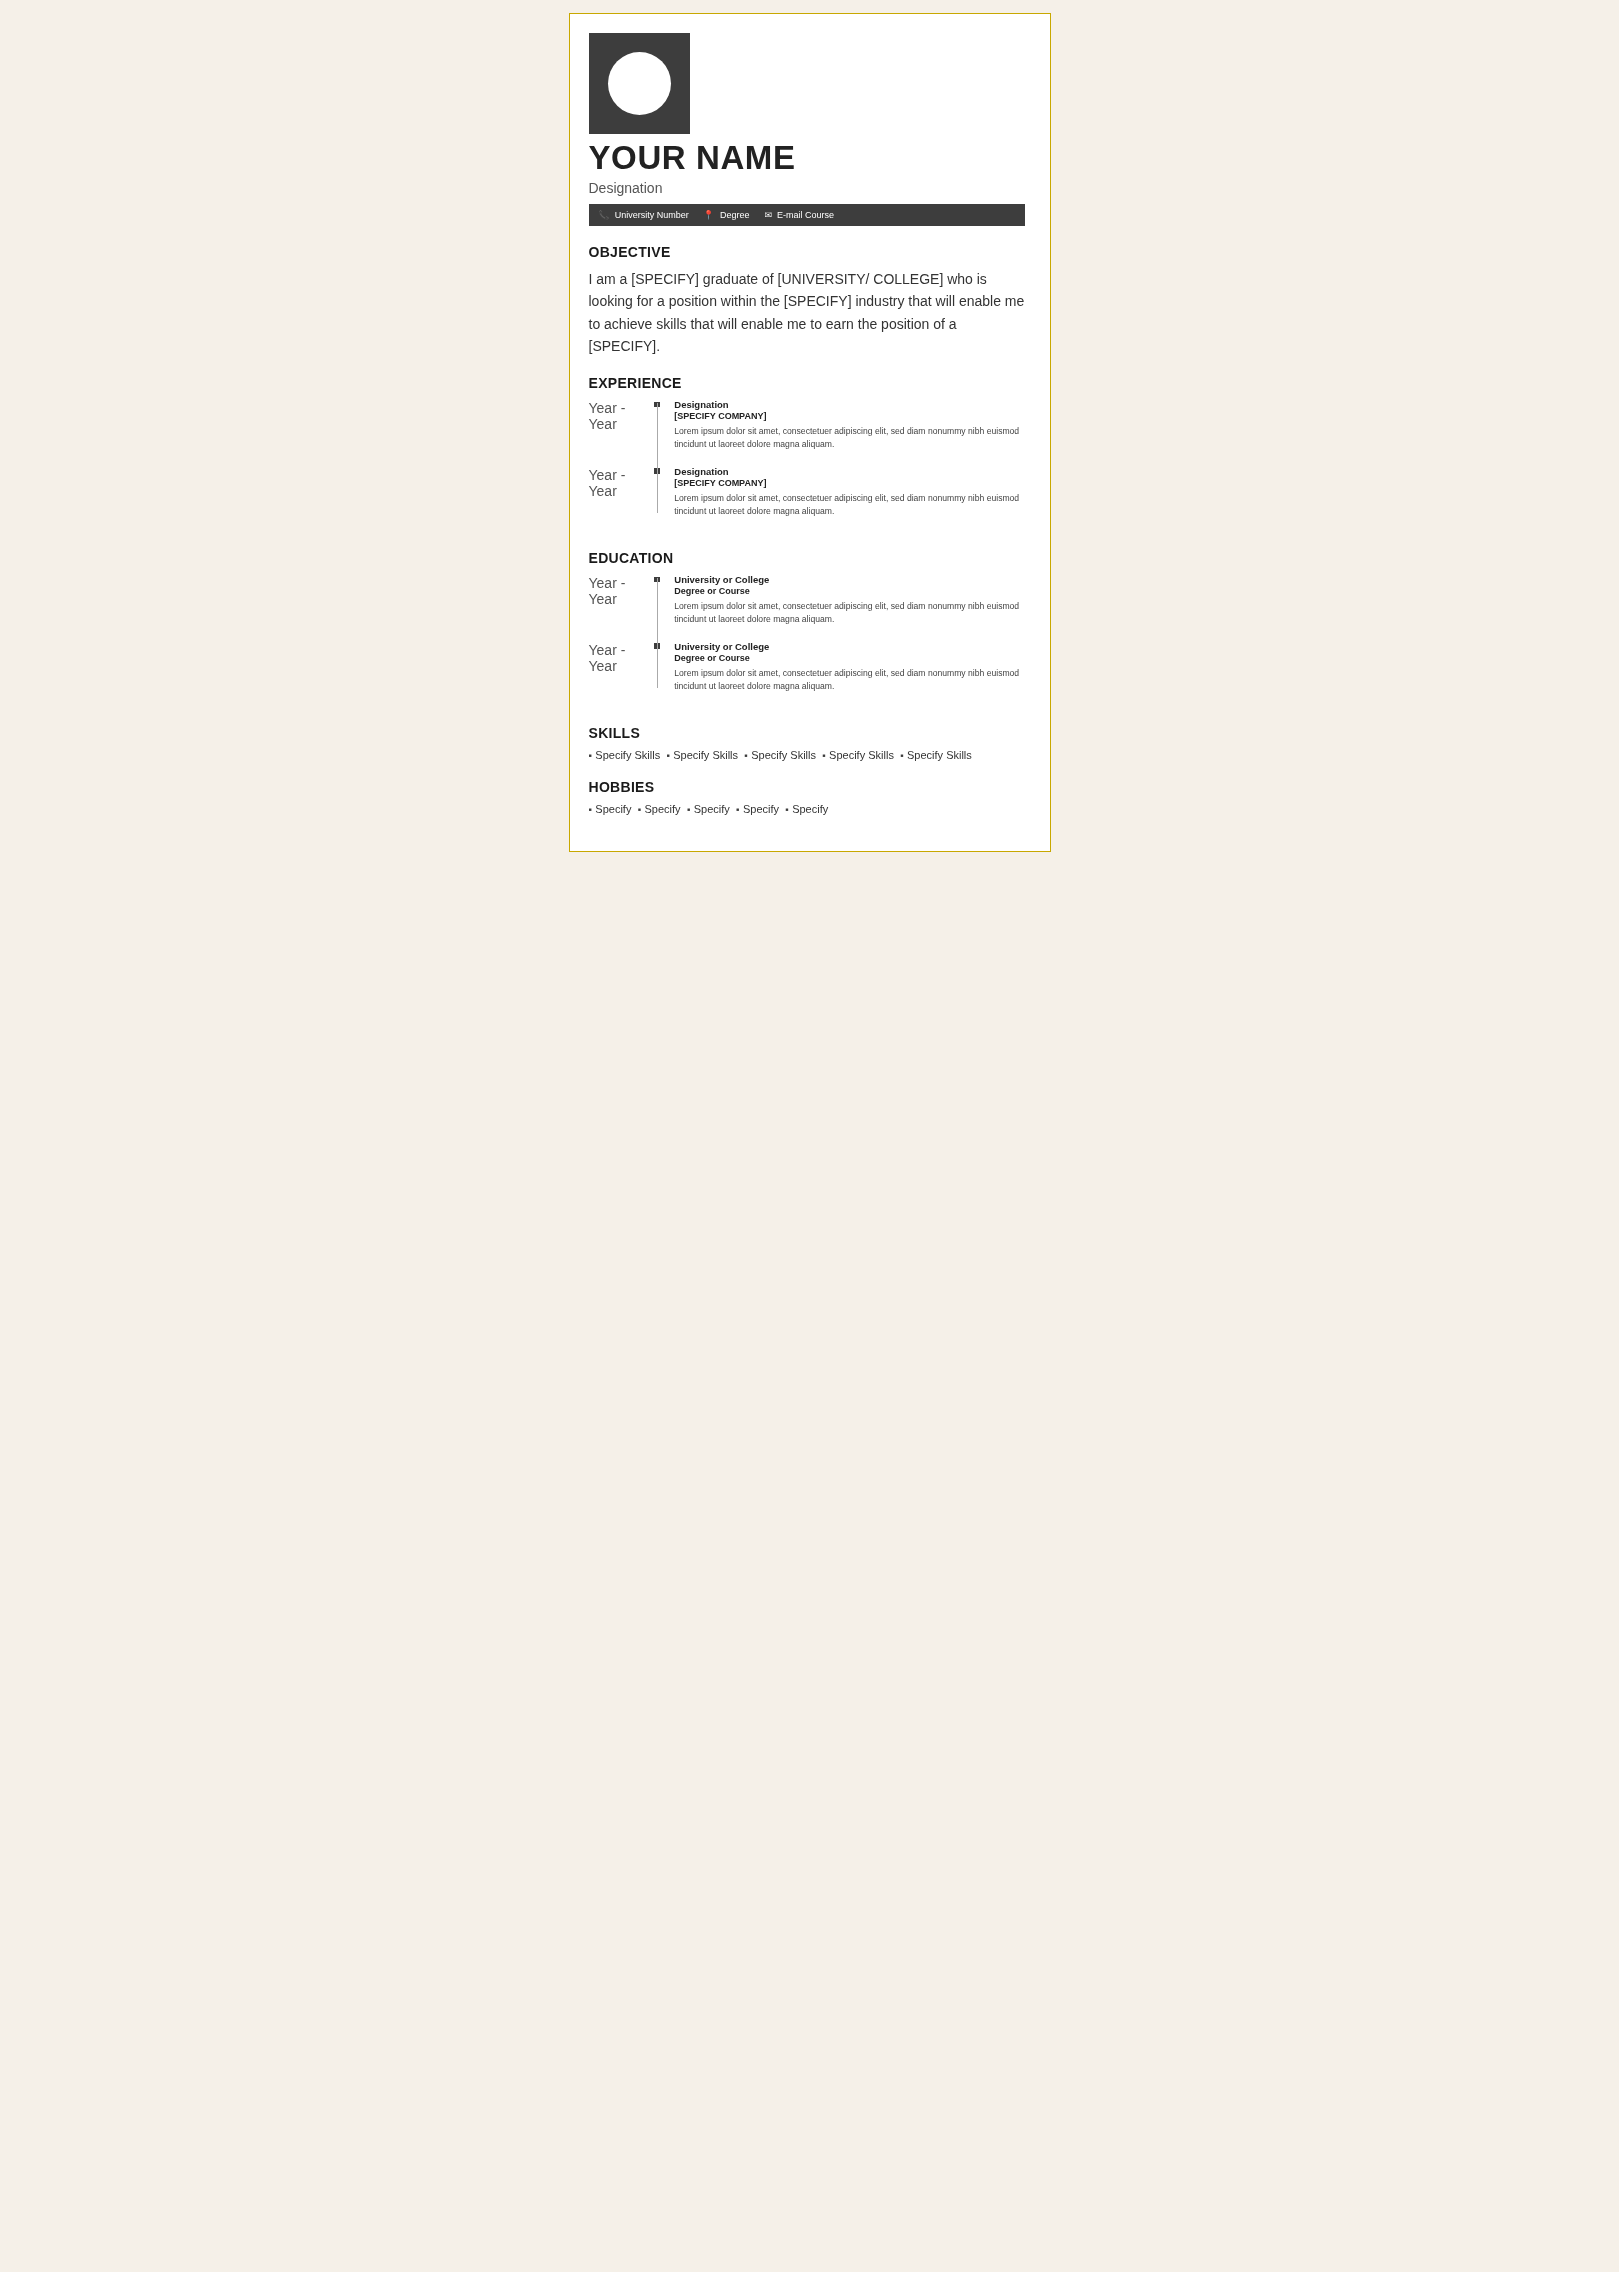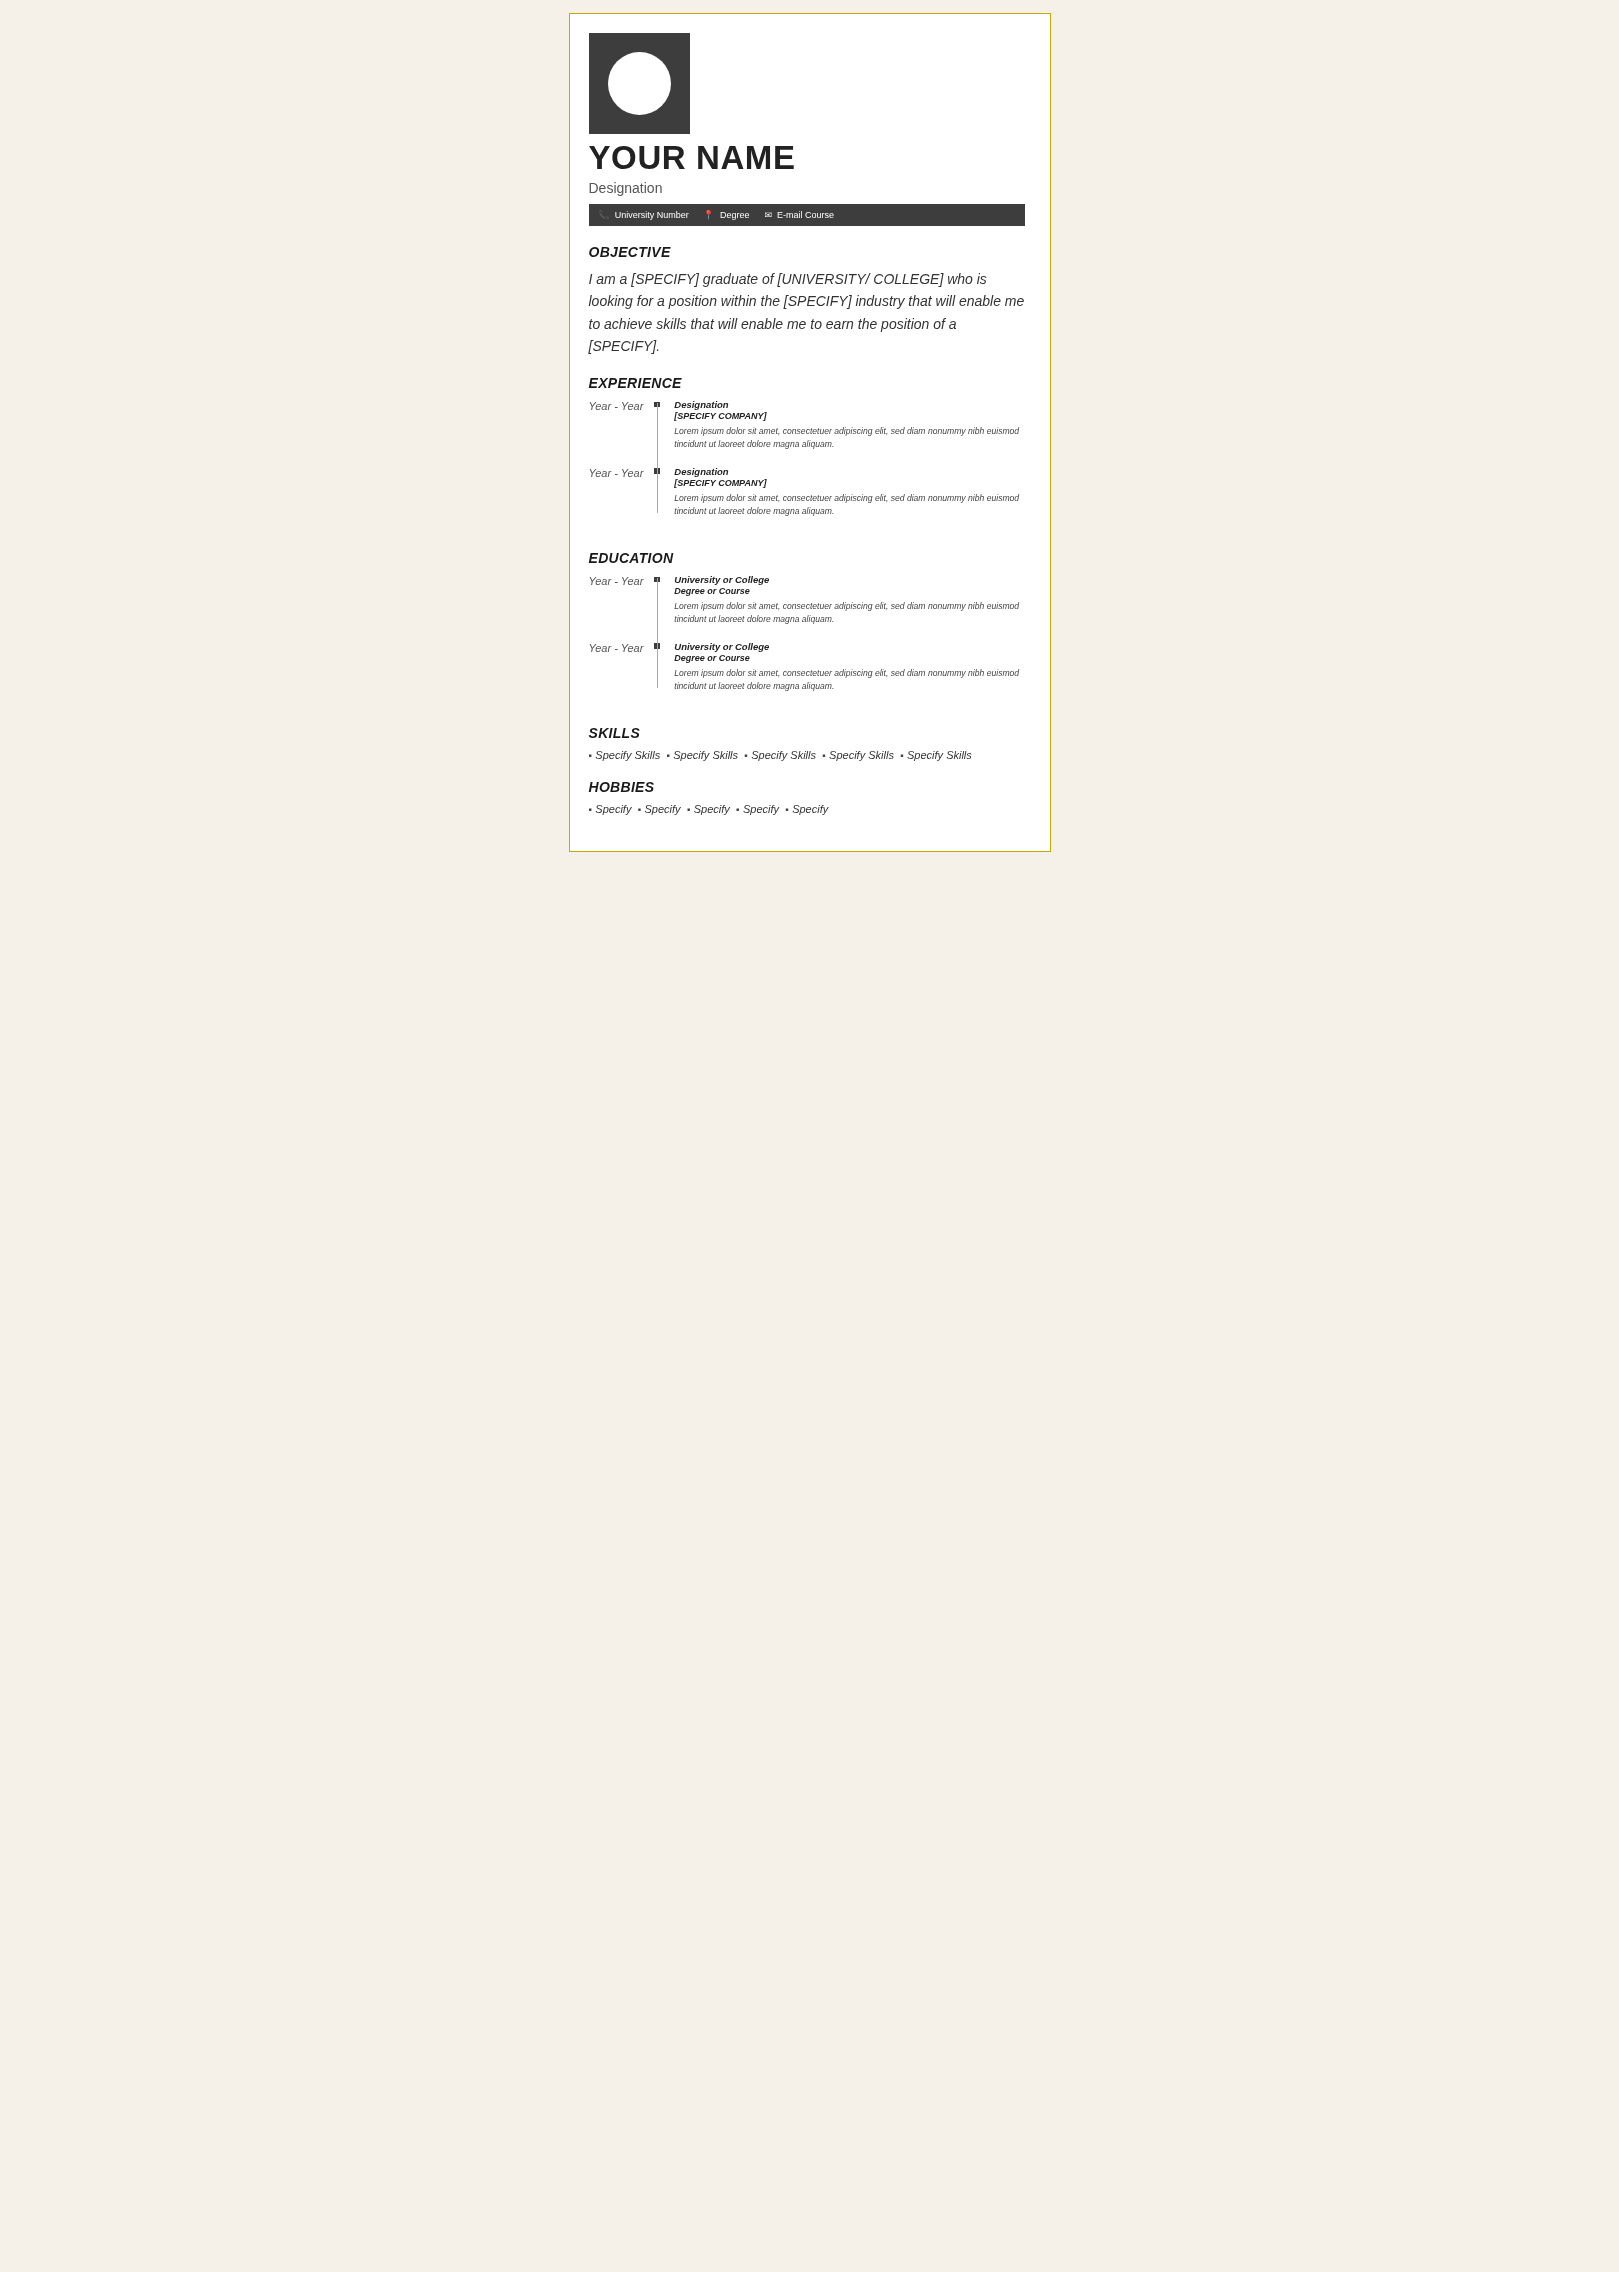--- a/index.html
+++ b/index.html
@@ -88,21 +88,20 @@
       white-space: nowrap;
     }
 
     .contact-icon {
       font-size: 9px;
     }
 
     
     .main-content {
       padding: 18px 25px 18px 19px;
-      font-style: italic;
     }
 
     
     .section {
       margin-bottom: 18px;
     }
 
     .section-header {
       font-size: 14px;
       font-weight: 900;
@@ -162,21 +161,21 @@
 
     
     .tl-row {
       display: flex;
       align-items: flex-start;
       margin-bottom: 14px;
     }
 
     .tl-year {
       width: 63px;
-      font-size: 11px;
+      font-size: 14px;
       color: #555;
       padding-top: 1.3px;
       flex-shrink: 0;
     }
 
     .tl-body {
       flex: 1;
     }
 
     

